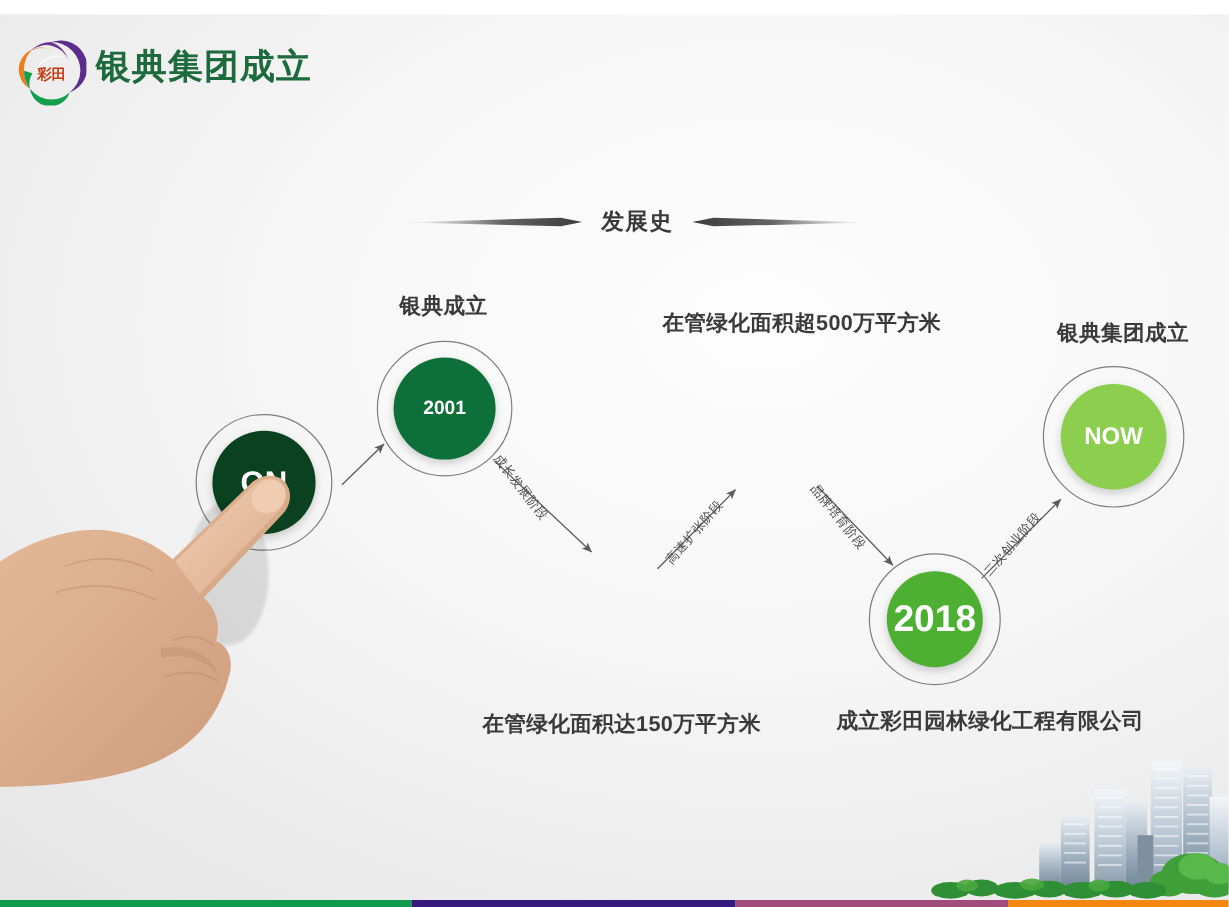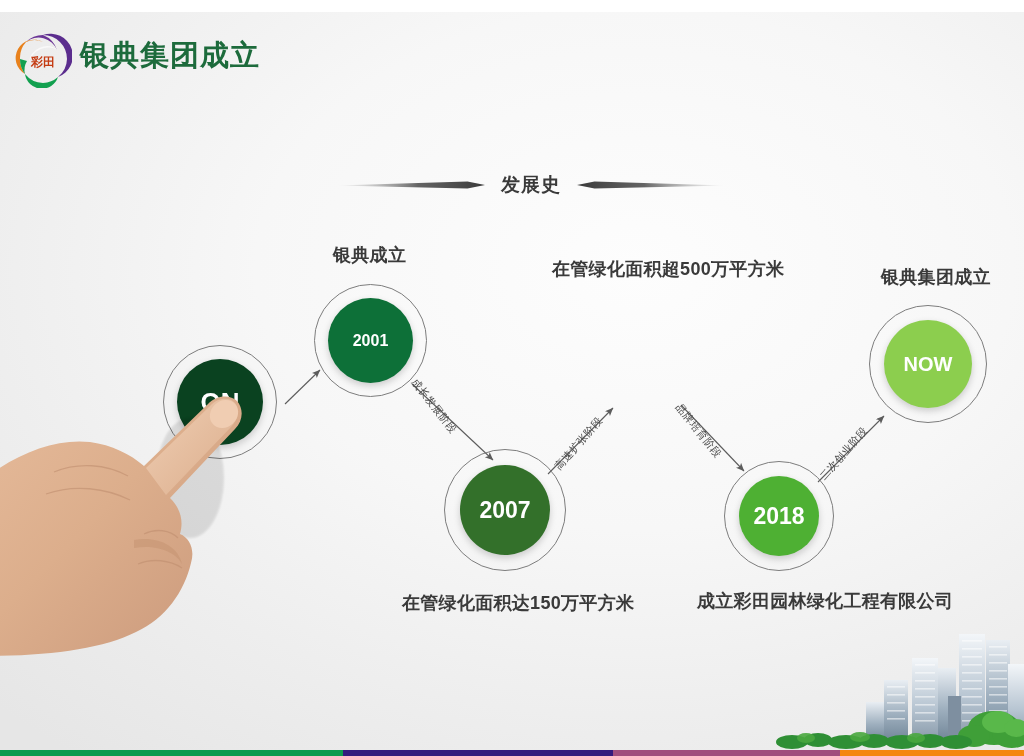--- a/index.html
+++ b/index.html
@@ -83,21 +83,21 @@
   #node-2007 .disc{ left: 16px; top: 16px; width: 90px; height: 90px; font-size: 23px; }
   #cap-2007 { left: 402px; top: 579px; }
 
   #node-2012      { left: 583px; top: 283px; width: 112px; height: 112px; }
   #node-2012 .ring{ width: 112px; height: 112px; }
   #node-2012 .disc{ left: 15px; top: 15px; width: 82px; height: 82px; font-size: 23px; }
   #cap-2012 { left: 552px; top: 245px; }
 
   #node-2018      { left: 724px; top: 449px; width: 110px; height: 110px; }
   #node-2018 .ring{ width: 110px; height: 110px; }
-  #node-2018 .disc{ left: 15px; top: 15px; width: 80px; height: 80px; font-size: 23px; }
+  #node-2018 .disc{ left: 15px; top: 15px; width: 80px; height: 80px; font-size: 31px; }
   #cap-2018 { left: 697px; top: 577px; }
 
   #node-now      { left: 869px; top: 293px; width: 118px; height: 118px; }
   #node-now .ring{ width: 118px; height: 118px; }
   #node-now .disc{ left: 15px; top: 15px; width: 88px; height: 88px; font-size: 20px; }
   #cap-now { left: 881px; top: 253px; }
 
   
   .conn-label {
     position: absolute;
@@ -202,24 +202,20 @@
     <div class="ring"></div>
     <div class="disc" style="background:#0a4220">ON</div>
   </div>
 
   <div class="node" id="node-2001">
     <div class="ring"></div>
     <div class="disc" style="background:#0d7038">2001</div>
   </div>
   <div class="node-caption" id="cap-2001">银典成立</div>
 
-  <div class="node" id="node-2007">
-    <div class="ring"></div>
-    <div class="disc" style="background:#33702a">2007</div>
-  </div>
   <div class="node-caption" id="cap-2007">在管绿化面积达150万平方米</div>
 
   <div class="node-caption" id="cap-2012">在管绿化面积超500万平方米</div>
 
   <div class="node" id="node-2018">
     <div class="ring"></div>
     <div class="disc" style="background:#4eb033">2018</div>
   </div>
   <div class="node-caption" id="cap-2018">成立彩田园林绿化工程有限公司</div>
 

